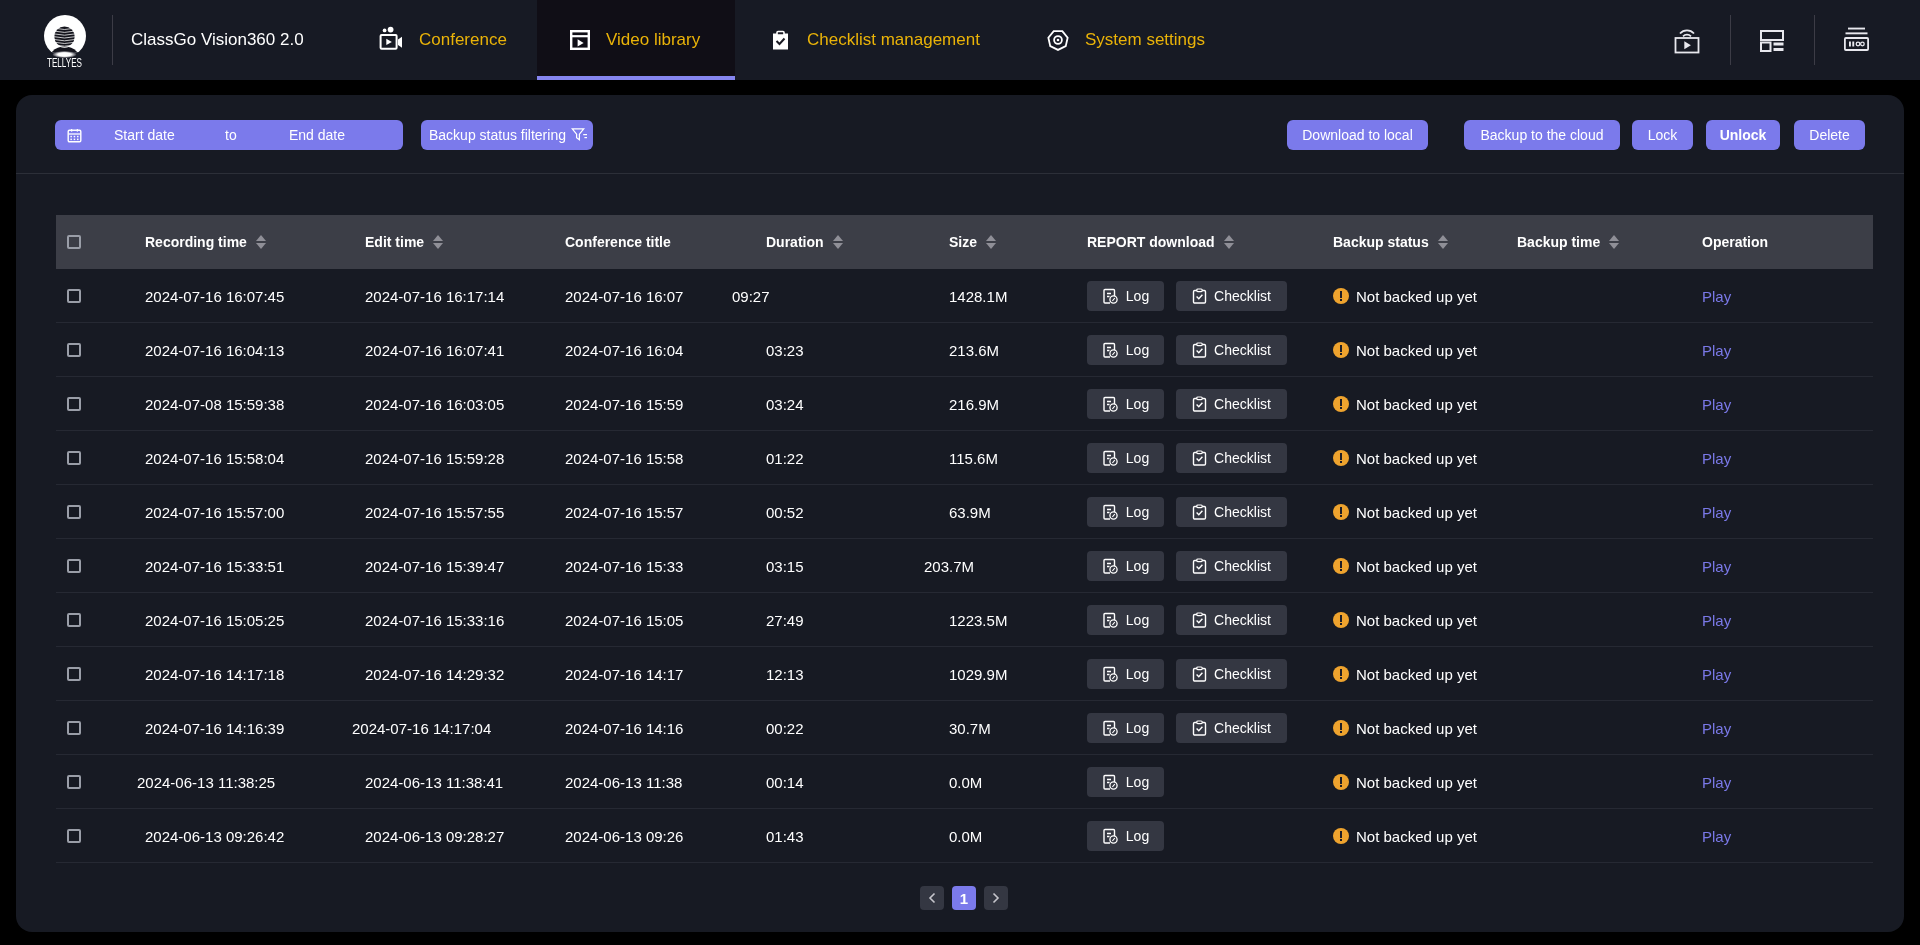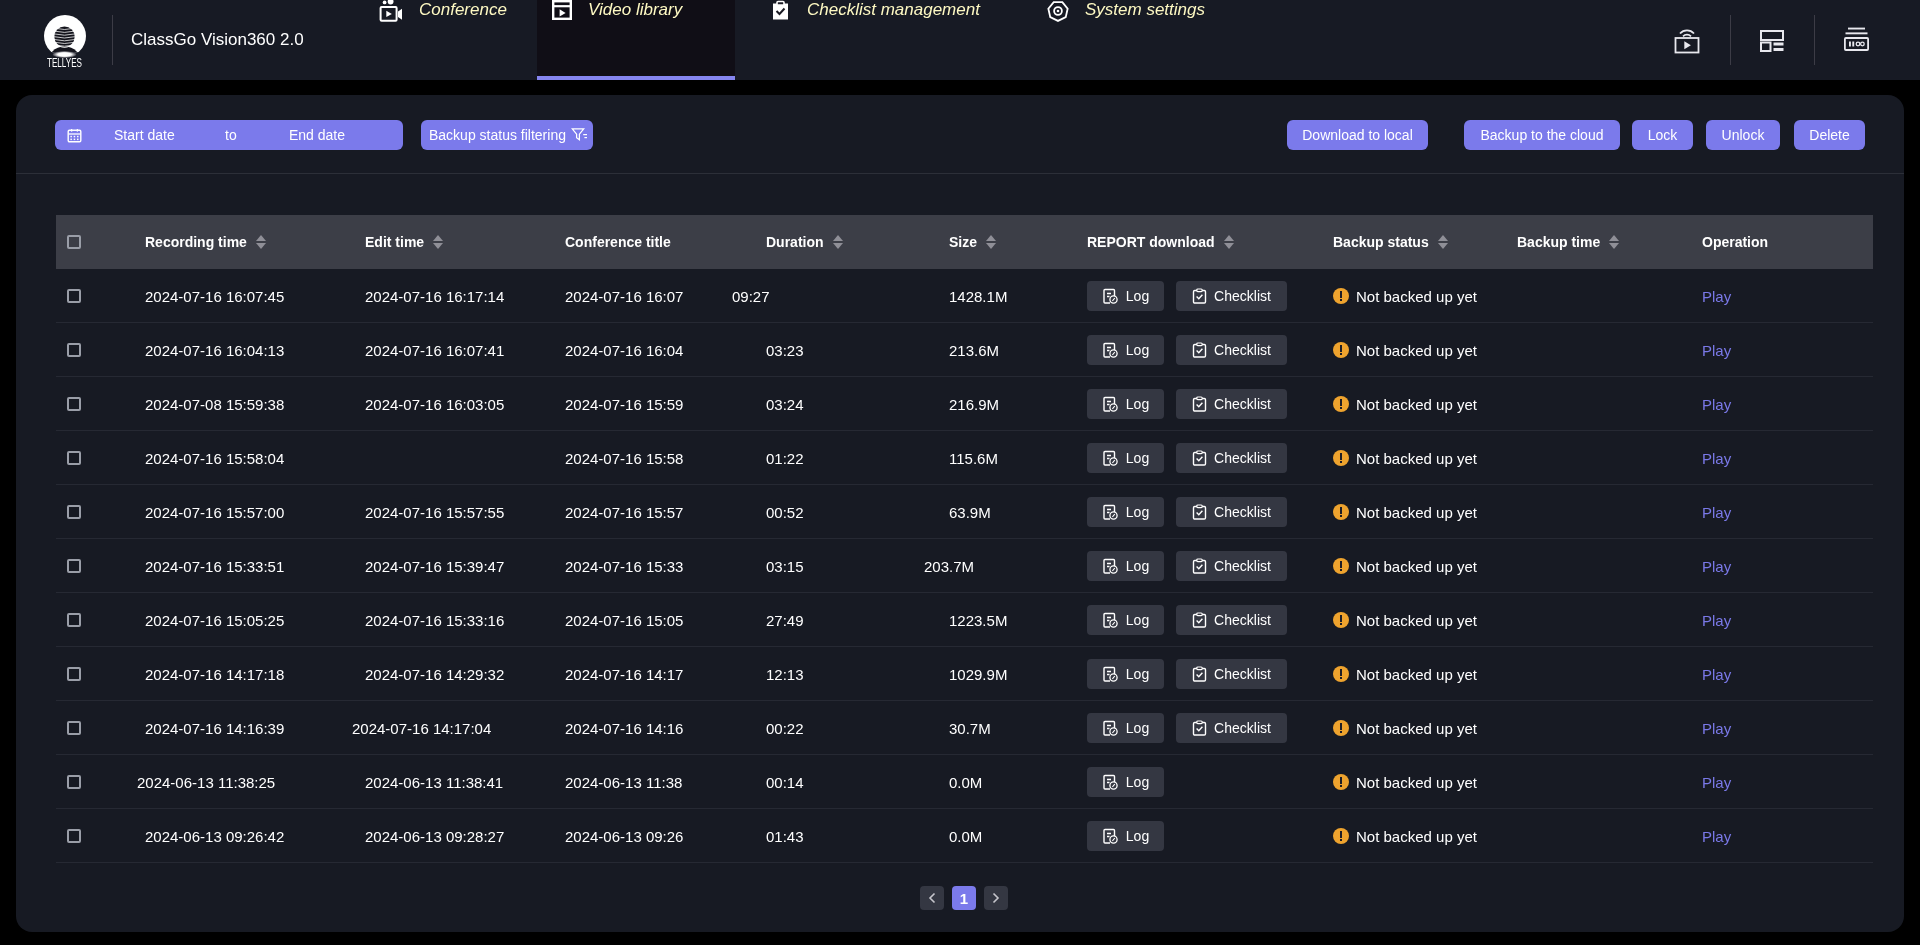--- a/index.html
+++ b/index.html
@@ -1,24 +1,24 @@
 <!DOCTYPE html>
 <html><head>
 <meta charset="utf-8">
 <style>
 * { margin:0; padding:0; box-sizing:border-box; }
 html,body { width:1920px; height:945px; background:#000; font-family:"Liberation Sans", sans-serif; color:#fff; overflow:hidden; }
 #nav { position:absolute; left:0; top:0; width:1920px; height:80px; background:#171a24; }
 #logo { position:absolute; left:44px; top:15px; width:42px; height:56px; }
 #logosep { position:absolute; left:112px; top:15px; width:1px; height:50px; background:#3c3c46; }
 #apptitle { position:absolute; left:131px; top:0; height:80px; line-height:80px; font-size:17px; color:#fff; }
-.tab { position:absolute; top:0; height:80px; display:flex; align-items:flex-start; font-size:17px; color:#fef9c3;font-style:italic; }
+.tab { position:absolute; top:0; height:80px; display:flex; align-items:center; font-size:17px; color:#eab308; }
 .tab svg { margin-right:16px; }
 #tabconf { left:344px; width:193px; padding-left:35px; }
-#tabvid { left:537px; width:198px; padding-left:15px; }
+#tabvid { left:537px; width:198px; padding-left:33px; }
 #tabchk { left:735px; width:281px; padding-left:35px; }
 #tabsys { left:1016px; width:257px; padding-left:31px; }
 .tab.active { background:#100e16; }
 .tab.active::after { content:""; position:absolute; left:0; bottom:0; width:100%; height:4px; background:#8585ef; }
 #navicons { position:absolute; right:0; top:0; height:80px; }
 .nic { position:absolute; }
 .nsep { position:absolute; top:15px; width:1px; height:50px; background:#3c3c46; }
 #panel { position:absolute; left:16px; top:95px; width:1888px; height:837px; background:#171a23; border-radius:16px; }
 #filtersep { position:absolute; left:16px; top:173px; width:1888px; height:1px; background:#2c2f38; }
 .pbtn { position:absolute; top:120px; height:30px; background:#7b7aeb; border-radius:6px; color:#fff; font-size:14px; display:flex; align-items:center; justify-content:center; }
@@ -154,21 +154,21 @@
     <span style="position:absolute;left:234px;">End date</span>
   </div>
 <div class="pbtn" id="backupfilter">Backup status filtering<svg width="17" height="16" viewBox="0 0 17 16" style="margin-left:5px">
       <path d="M1.3 1.8 h11.4 l-4.3 5.4 v5.6 l-2.8-2 V7.2 Z" fill="none" stroke="#fff" stroke-width="1.25"></path>
       <line x1="12.2" y1="7.6" x2="16" y2="7.6" stroke="#fff" stroke-width="1.25"></line>
       <line x1="13.4" y1="10.6" x2="16" y2="10.6" stroke="#fff" stroke-width="1.25"></line>
     </svg></div>
 <div class="pbtn" style="left:1287px;width:141px;">Download to local</div>
 <div class="pbtn" style="left:1464px;width:156px;">Backup to the cloud</div>
 <div class="pbtn" style="left:1632px;width:61px;">Lock</div>
-<div class="pbtn" style="left:1706px;width:74px;">Unlock</div>
+<div class="pbtn" style="left:1706px;width:74px;font-weight:bold;">Unlock</div>
 <div class="pbtn" style="left:1794px;width:71px;">Delete</div>
 <div id="tablewrap">
 <div id="thead">
 <div class="cell" style="left:0">
         <span class="cb"></span>
       </div>
 <div class="cell hcell" style="left:89px">Recording time<span class="sort">
           <i class="up"></i>
           <i class="dn"></i>
         </span></div>
@@ -281,20 +281,21 @@
 <div class="cell" style="left:1277px"><span class="warn"></span>Not backed up yet</div>
 <div class="cell" style="left:1646px">
         <span class="play">Play</span>
       </div>
 </div>
 <div class="row">
 <div class="cell" style="left:0">
         <span class="cb"></span>
       </div>
 <div class="cell" style="left:89px">2024-07-16 15:58:04</div>
+<div class="cell" style="left:309px">2024-07-16 15:59:28</div>
 <div class="cell" style="left:509px">2024-07-16 15:58</div>
 <div class="cell" style="left:710px">01:22</div>
 <div class="cell" style="left:893px">115.6M</div>
 <div class="cell" style="left:1031px">
         <span class="gbtn logbtn"><svg width="17" height="17" viewBox="0 0 17 17">
             <path d="M3 1.5 h8.5 a1 1 0 0 1 1 1 V8" fill="none" stroke="#fff" stroke-width="1.4"></path>
             <path d="M3 1.5 a1 1 0 0 0 -1 1 V14 a1 1 0 0 0 1 1 h5" fill="none" stroke="#fff" stroke-width="1.4"></path>
             <path d="M5 5.5 h4 M5 8.5 h2.5" stroke="#fff" stroke-width="1.4"></path>
             <circle cx="11.5" cy="11.5" r="3.6" fill="none" stroke="#fff" stroke-width="1.3"></circle>
             <path d="M12.8 10 l-2.4 3" stroke="#fff" stroke-width="1.2"></path>

